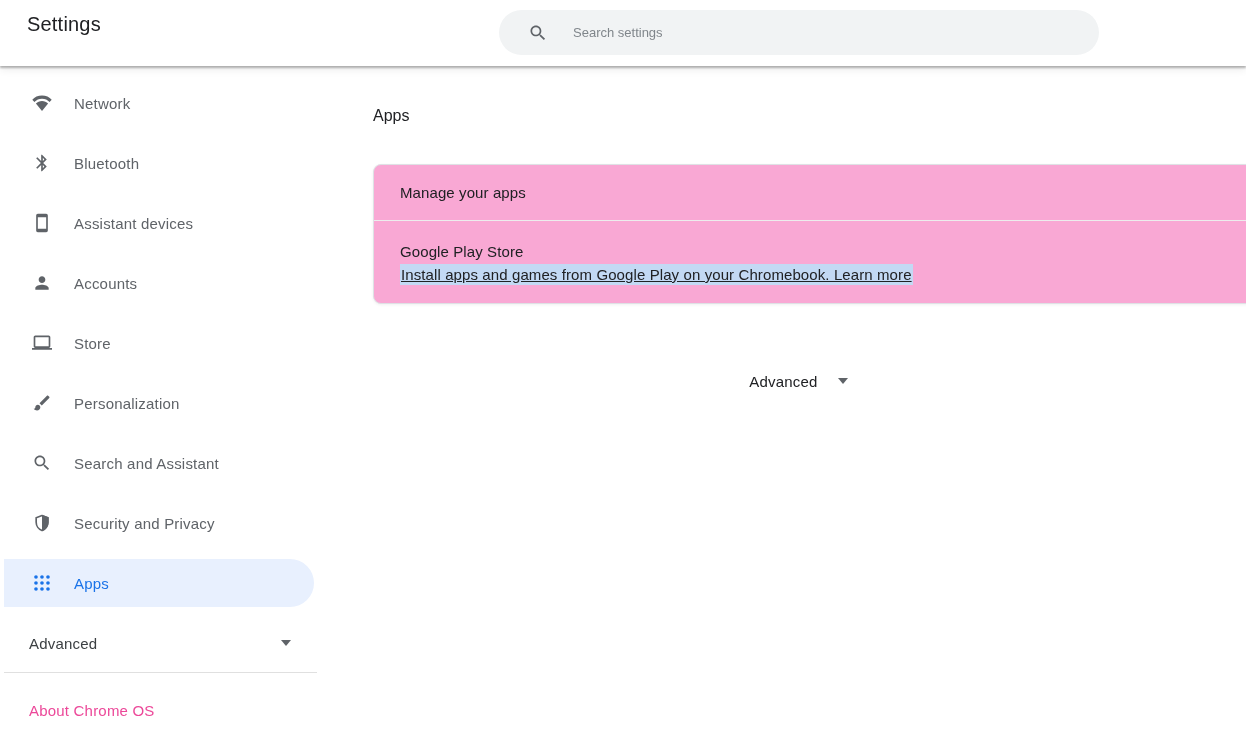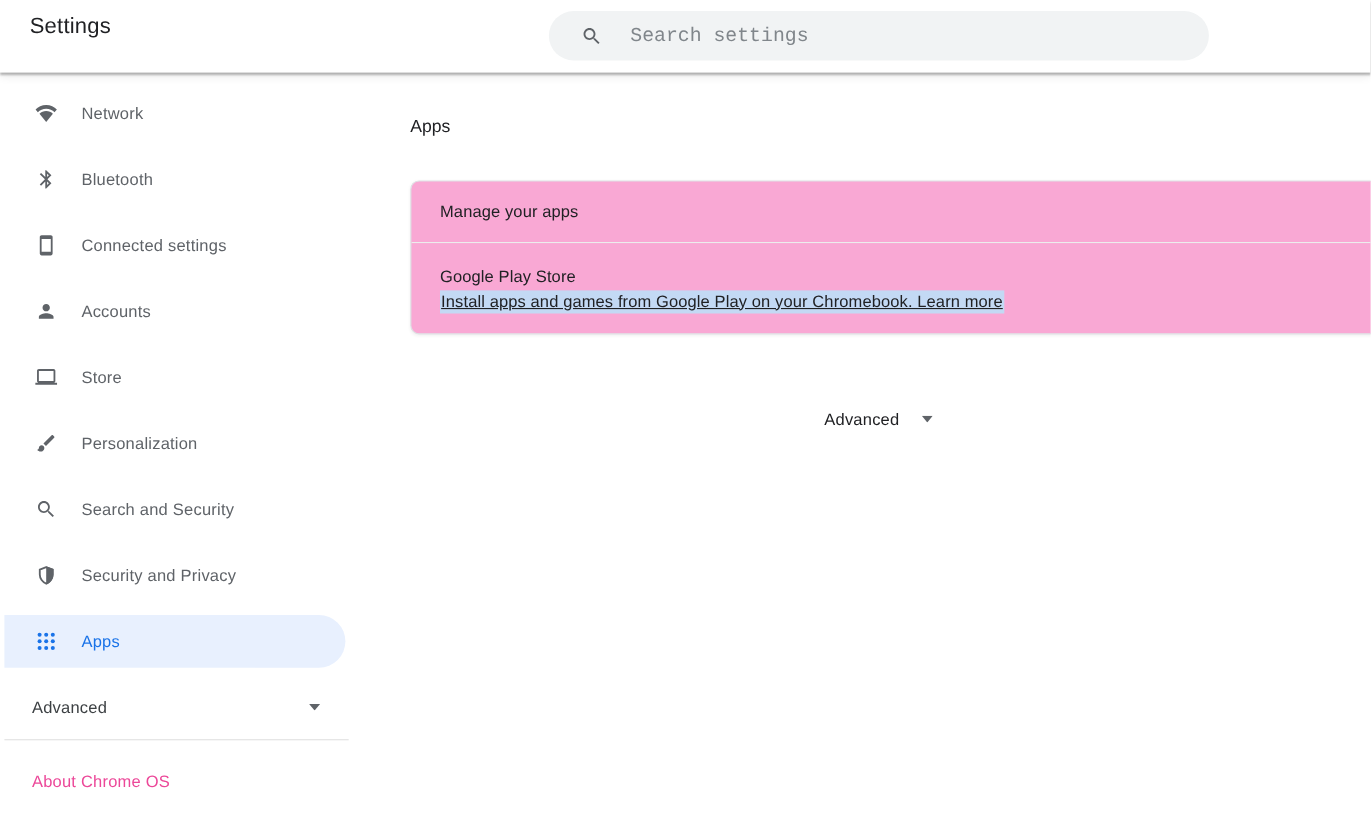--- a/index.html
+++ b/index.html
@@ -24,22 +24,22 @@
     font-size: 20px; font-weight: 500; color: #202124; letter-spacing: .2px;
   }
   .search-box {
     position: absolute; left: 499px; top: 10px; width: 600px; height: 45px;
     background: #f1f3f4; border-radius: 23px;
     display: flex; align-items: center; padding-left: 29px;
   }
   .search-box .icon { color: #5f6368; display: flex; }
   .search-input {
     border: none; outline: none; background: transparent;
-    margin-left: 25px; font-size: 18px; color: #202124; width: 480px;
-    font-family: Liberation Mono, monospace;
+    margin-left: 25px; font-size: 13px; color: #202124; width: 480px;
+    font-family: Liberation Sans, sans-serif;
   }
   .search-input::placeholder { color: #80868b; }
 
   
   .sidebar {
     position: absolute; top: 66px; left: 4px; width: 313px; padding-top: 13px;
   }
   .nav-item {
     height: 48px; margin-bottom: 12px; width: 310px;
     display: flex; align-items: center; padding-left: 28px;
@@ -128,21 +128,21 @@
       </span>
       <span class="nav-label">Bluetooth</span>
     </div>
 
     <div class="nav-item">
       <span class="icon">
         <svg viewBox="0 0 24 24" fill="currentColor">
             <path d="M17 1.01L7 1c-1.1 0-2 .9-2 2v18c0 1.1.9 2 2 2h10c1.1 0 2-.9 2-2V3c0-1.1-.9-1.99-2-1.99zM17 19H7V5h10v14z"></path>
           </svg>
       </span>
-      <span class="nav-label">Connected settings</span>
+      <span class="nav-label">Assistant devices</span>
     </div>
 
     <div class="nav-item">
       <span class="icon">
         <svg viewBox="0 0 24 24" fill="currentColor">
             <path d="M12 12c2.21 0 4-1.79 4-4s-1.79-4-4-4-4 1.79-4 4 1.79 4 4 4zm0 2c-2.67 0-8 1.34-8 4v2h16v-2c0-2.66-5.33-4-8-4z"></path>
           </svg>
       </span>
       <span class="nav-label">Accounts</span>
     </div>
@@ -164,21 +164,21 @@
       </span>
       <span class="nav-label">Personalization</span>
     </div>
 
     <div class="nav-item">
       <span class="icon">
         <svg viewBox="0 0 24 24" fill="currentColor">
             <path d="M15.5 14h-.79l-.28-.27C15.41 12.59 16 11.11 16 9.5 16 5.91 13.09 3 9.5 3S3 5.91 3 9.5 5.91 16 9.5 16c1.61 0 3.09-.59 4.23-1.57l.27.28v.79l5 4.99L20.49 19l-4.99-5zm-6 0C7.01 14 5 11.99 5 9.5S7.01 5 9.5 5 14 7.01 14 9.5 11.99 14 9.5 14z"></path>
           </svg>
       </span>
-      <span class="nav-label">Search and Security</span>
+      <span class="nav-label">Search and Assistant</span>
     </div>
 
     <div class="nav-item">
       <span class="icon">
         <svg viewBox="0 0 24 24">
             <path d="M12 3.1L5 5.8v5.3c0 4.4 3 8.6 7 9.9 4-1.3 7-5.5 7-9.9V5.8L12 3.1z" fill="none" stroke="currentColor" stroke-width="2"></path>
             <path d="M12 2l8 3.1V11c0 4.9-3.4 9.6-8 11V2z" fill="currentColor"></path>
           </svg>
       </span>
       <span class="nav-label">Security and Privacy</span>

